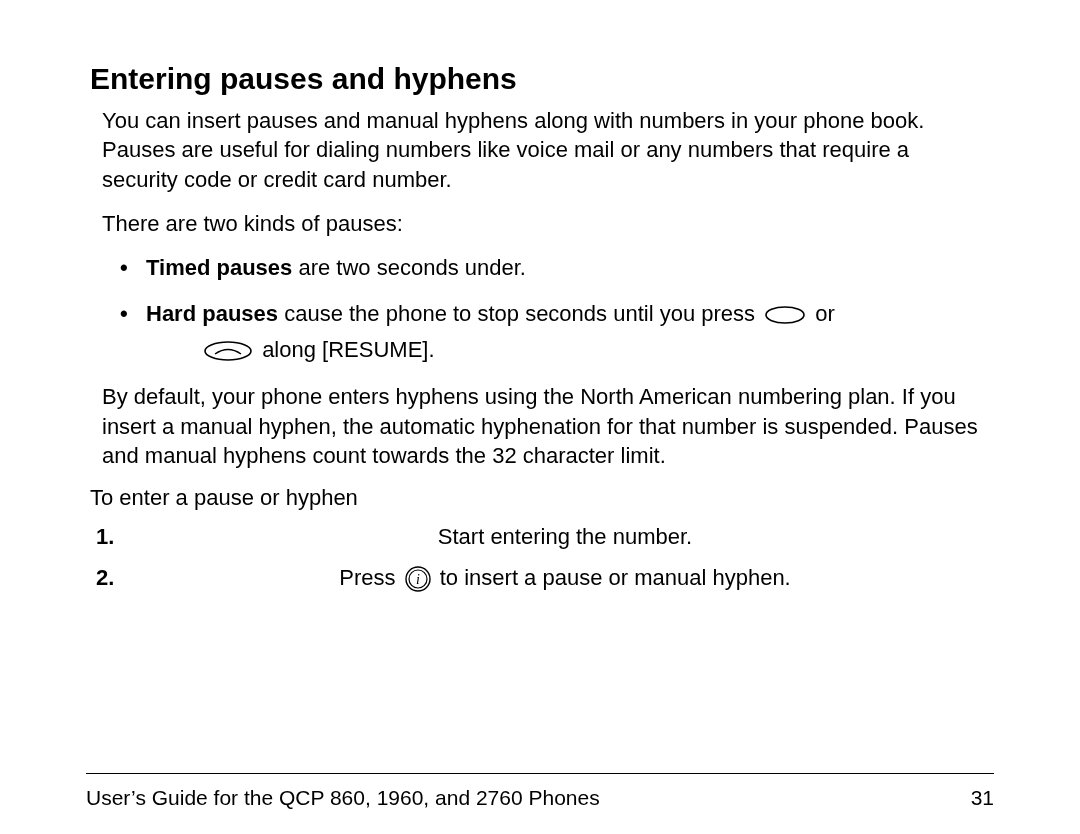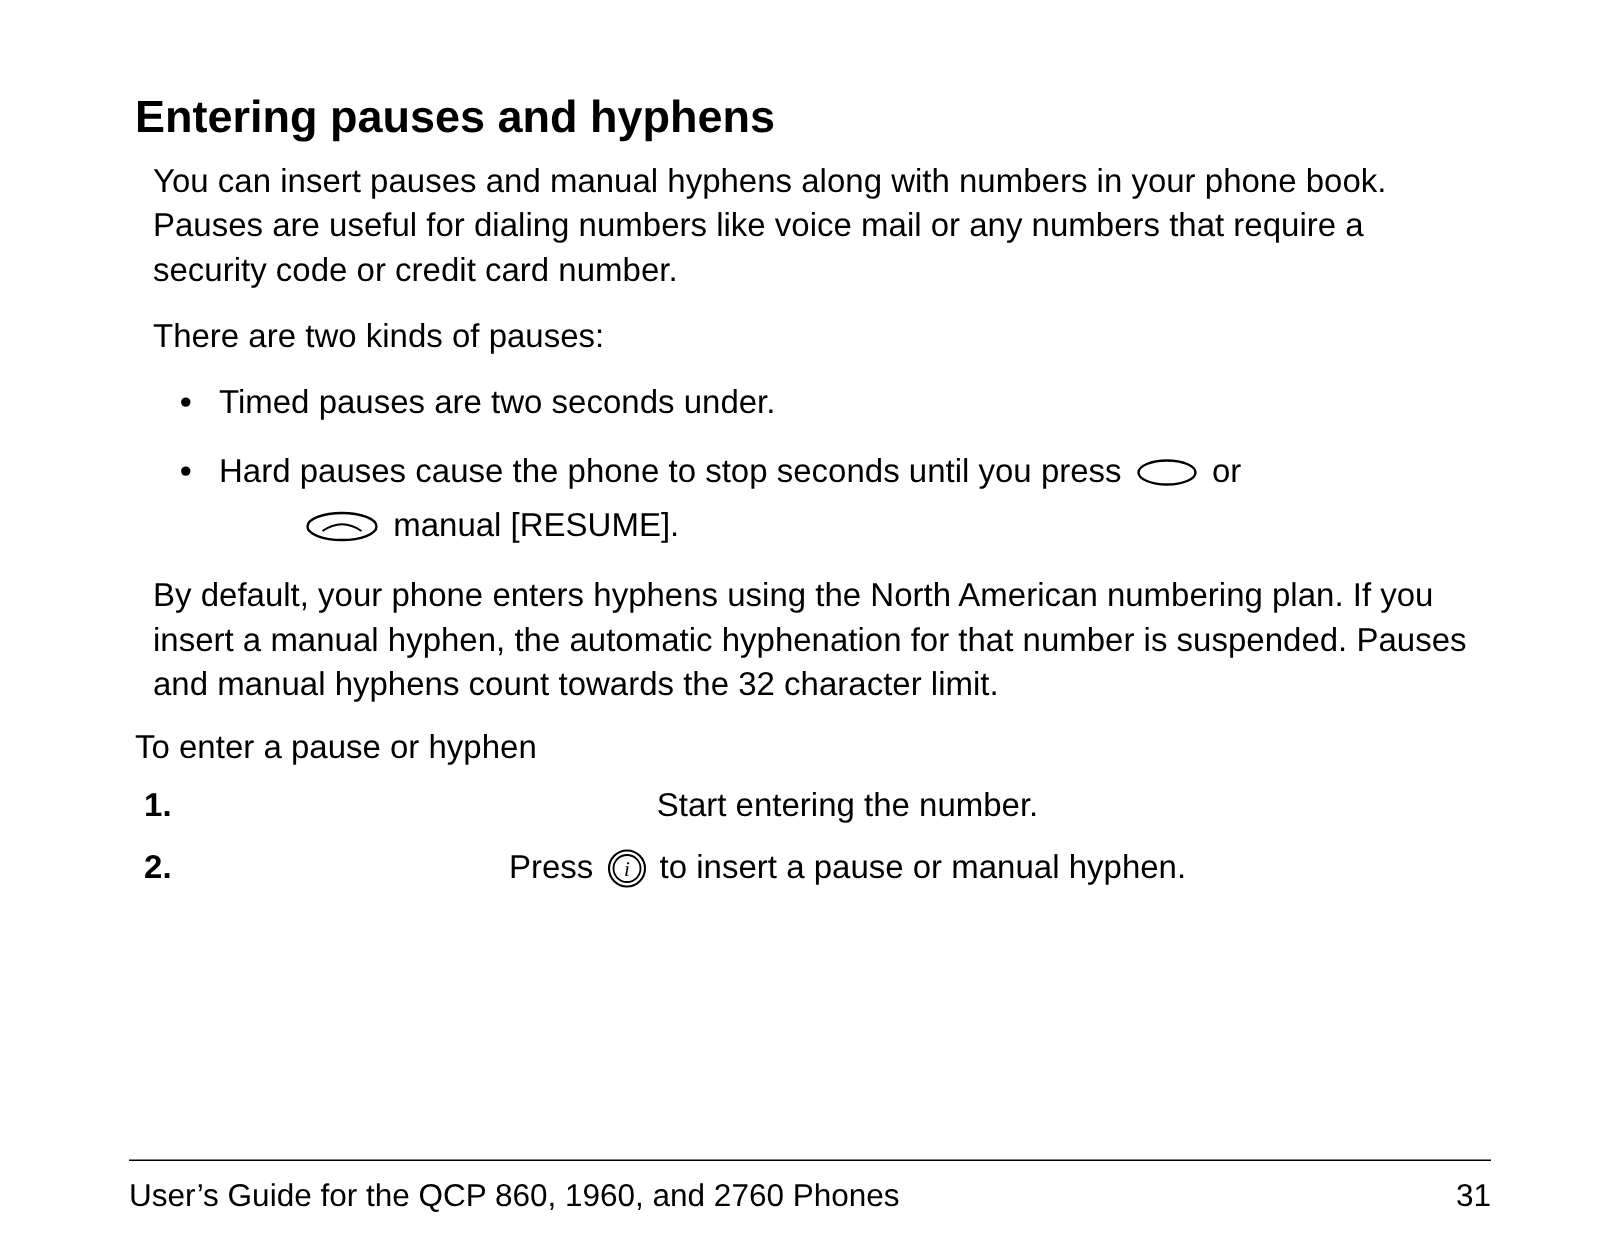--- a/index.html
+++ b/index.html
@@ -41,21 +41,21 @@
     padding-left: 26px;
     margin-bottom: 14px;
   }
   ul.bullets > li::before {
     content: "•";
     position: absolute;
     left: 0;
     top: 0;
     font-weight: bold;
   }
-  .bold { font-weight: normal; }
+  .bold { font-weight: bold; }
   h2.subheading {
     font-size: 22px;
     font-weight: normal;
     margin: 14px 0 8px 0;
   }
   ol.steps {
     list-style: none;
     margin: 0;
     padding: 0 0 0 6px;
     font-size: 22px;
@@ -129,21 +129,21 @@
         </svg>
       </span>
       <span> or</span>
       <span class="hard-pause-wrap">
         <span class="inline-icon">
           <svg width="50" height="22" viewBox="0 0 50 22">
             <ellipse cx="25" cy="11" rx="23" ry="9" fill="none" stroke="#000" stroke-width="1.6"></ellipse>
             <path d="M12 14 Q25 5 38 14" fill="none" stroke="#000" stroke-width="1.4"></path>
           </svg>
         </span>
-        <span> manual [RESUME].</span>
+        <span> along [RESUME].</span>
       </span>
     </li>
   </ul>
 
   <p class="body">By default, your phone enters hyphens using the North American numbering plan. If you insert a manual hyphen, the automatic hyphenation for that number is suspended. Pauses and manual hyphens count towards the 32 character limit.</p>
 
   <h2 class="subheading">To enter a pause or hyphen</h2>
 
   <ol class="steps">
     <li>Start entering the number.</li>

